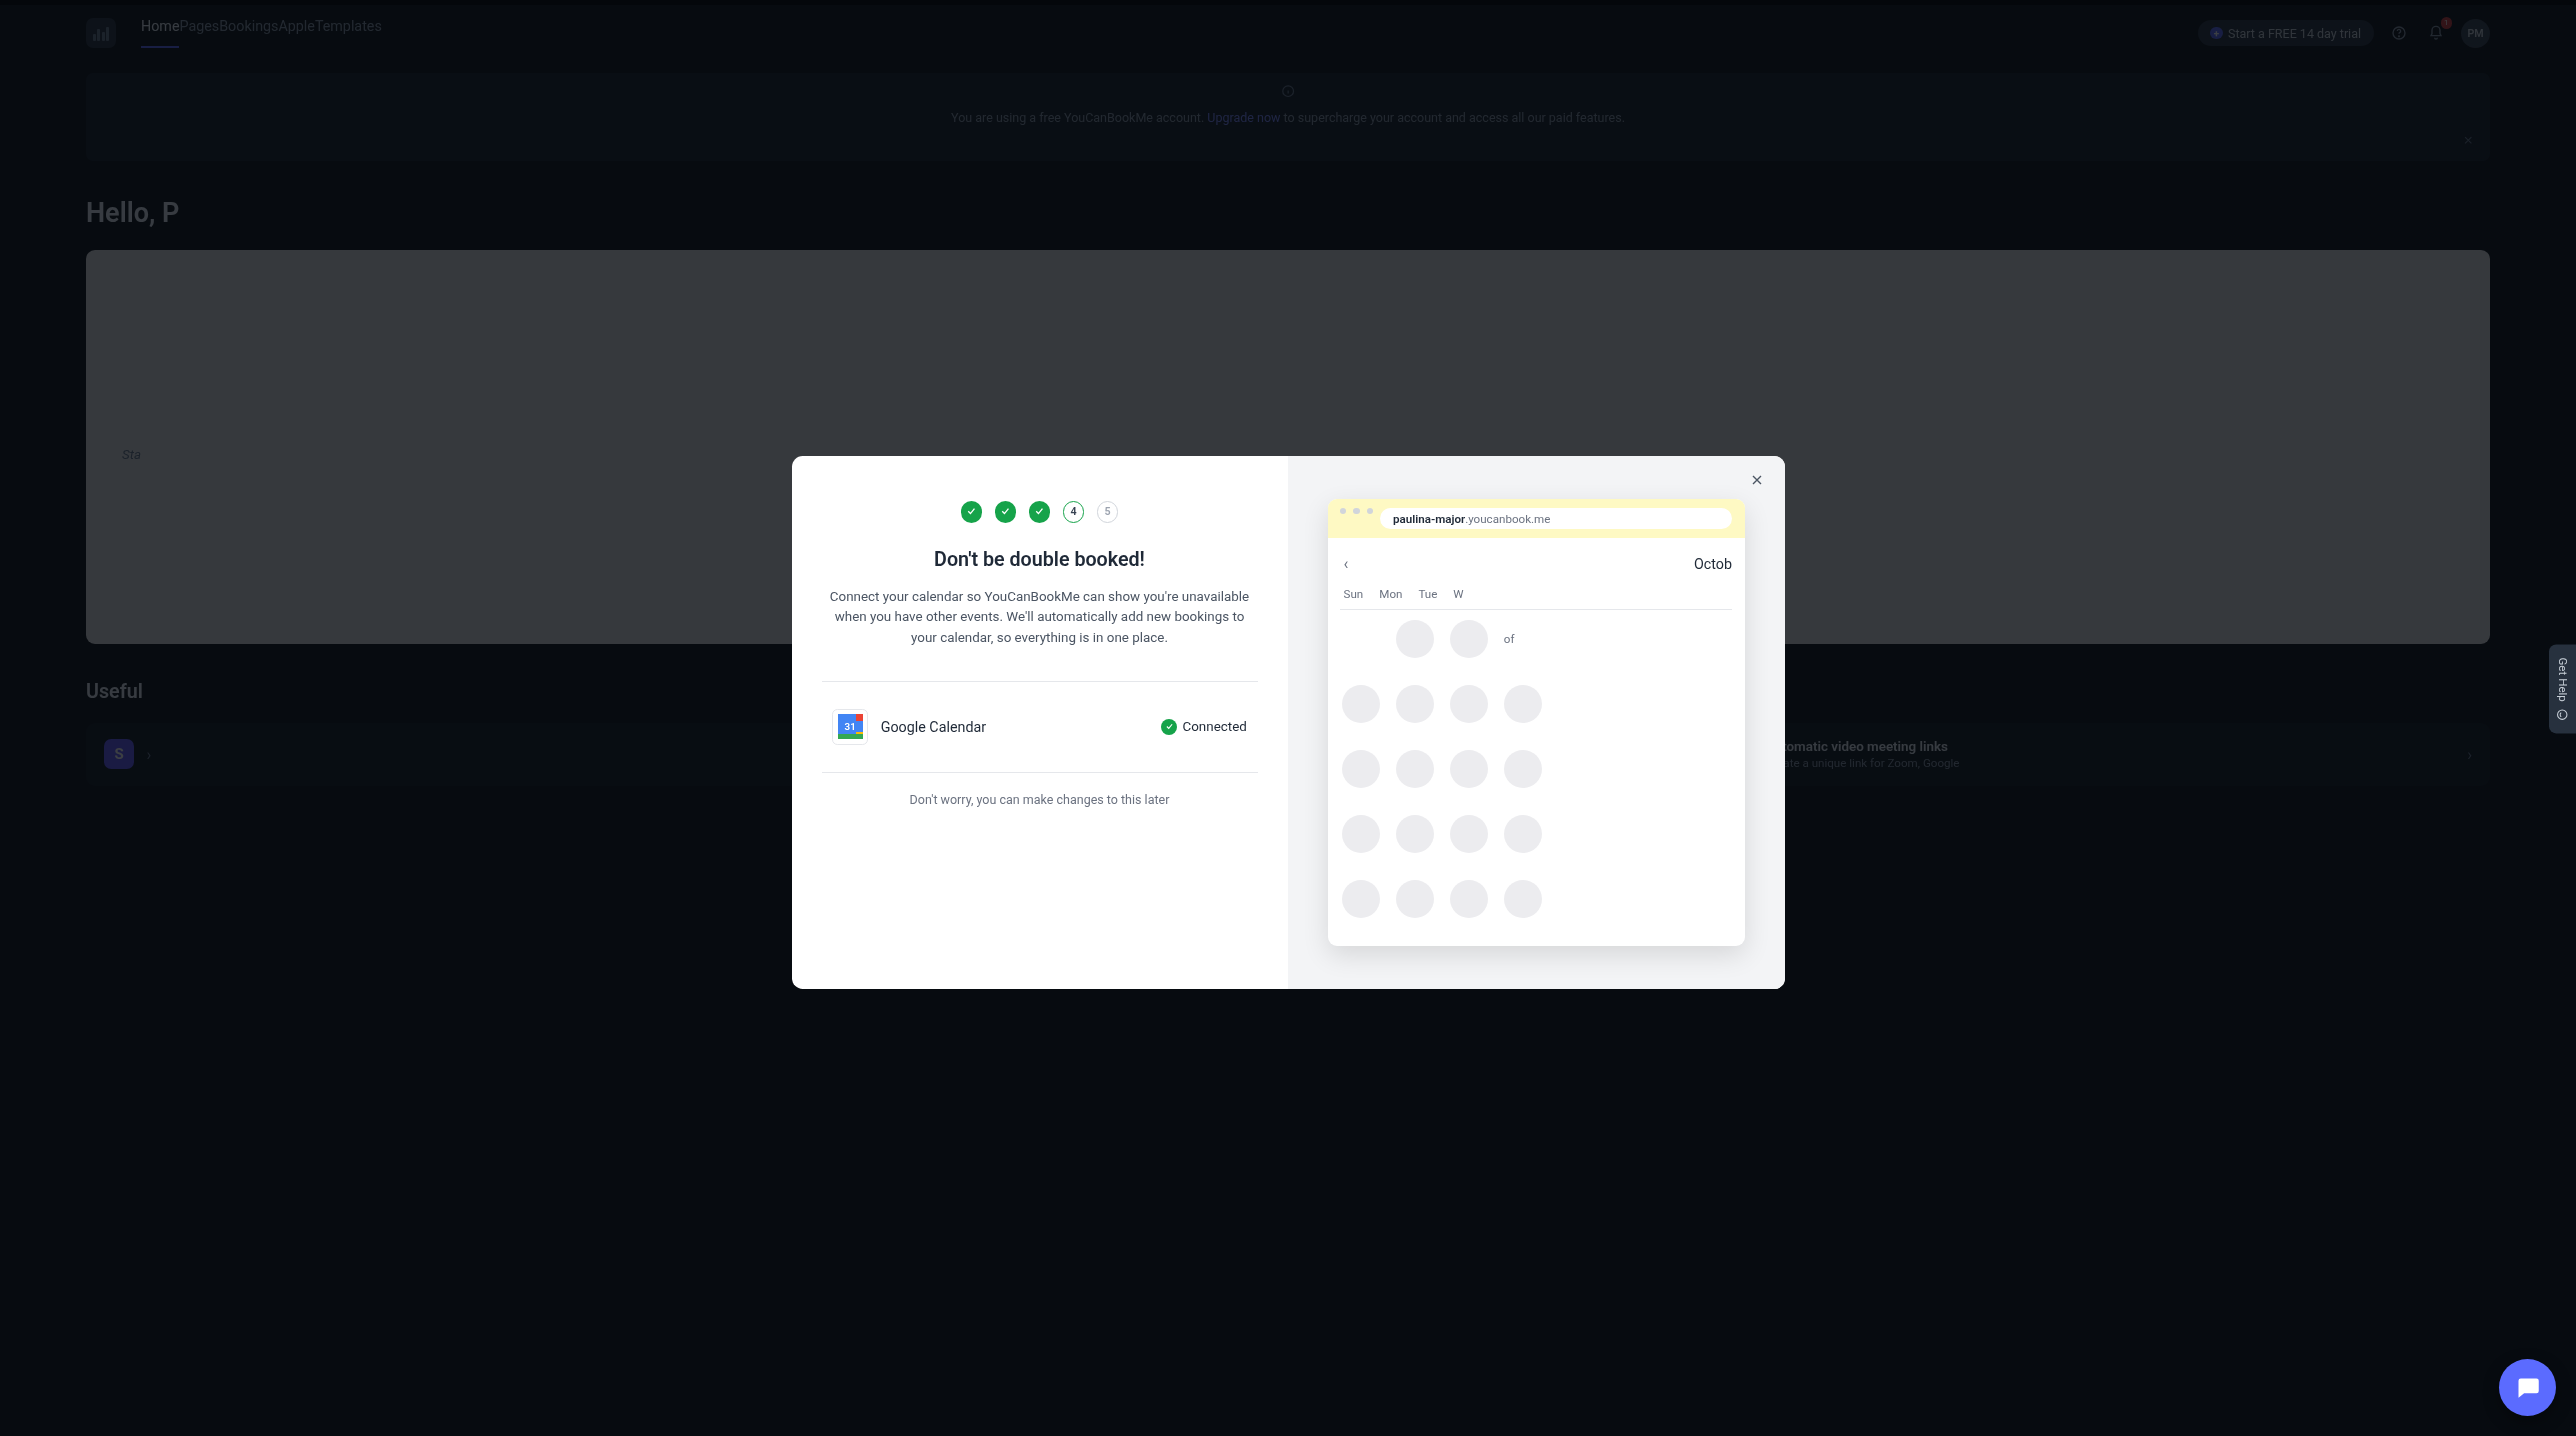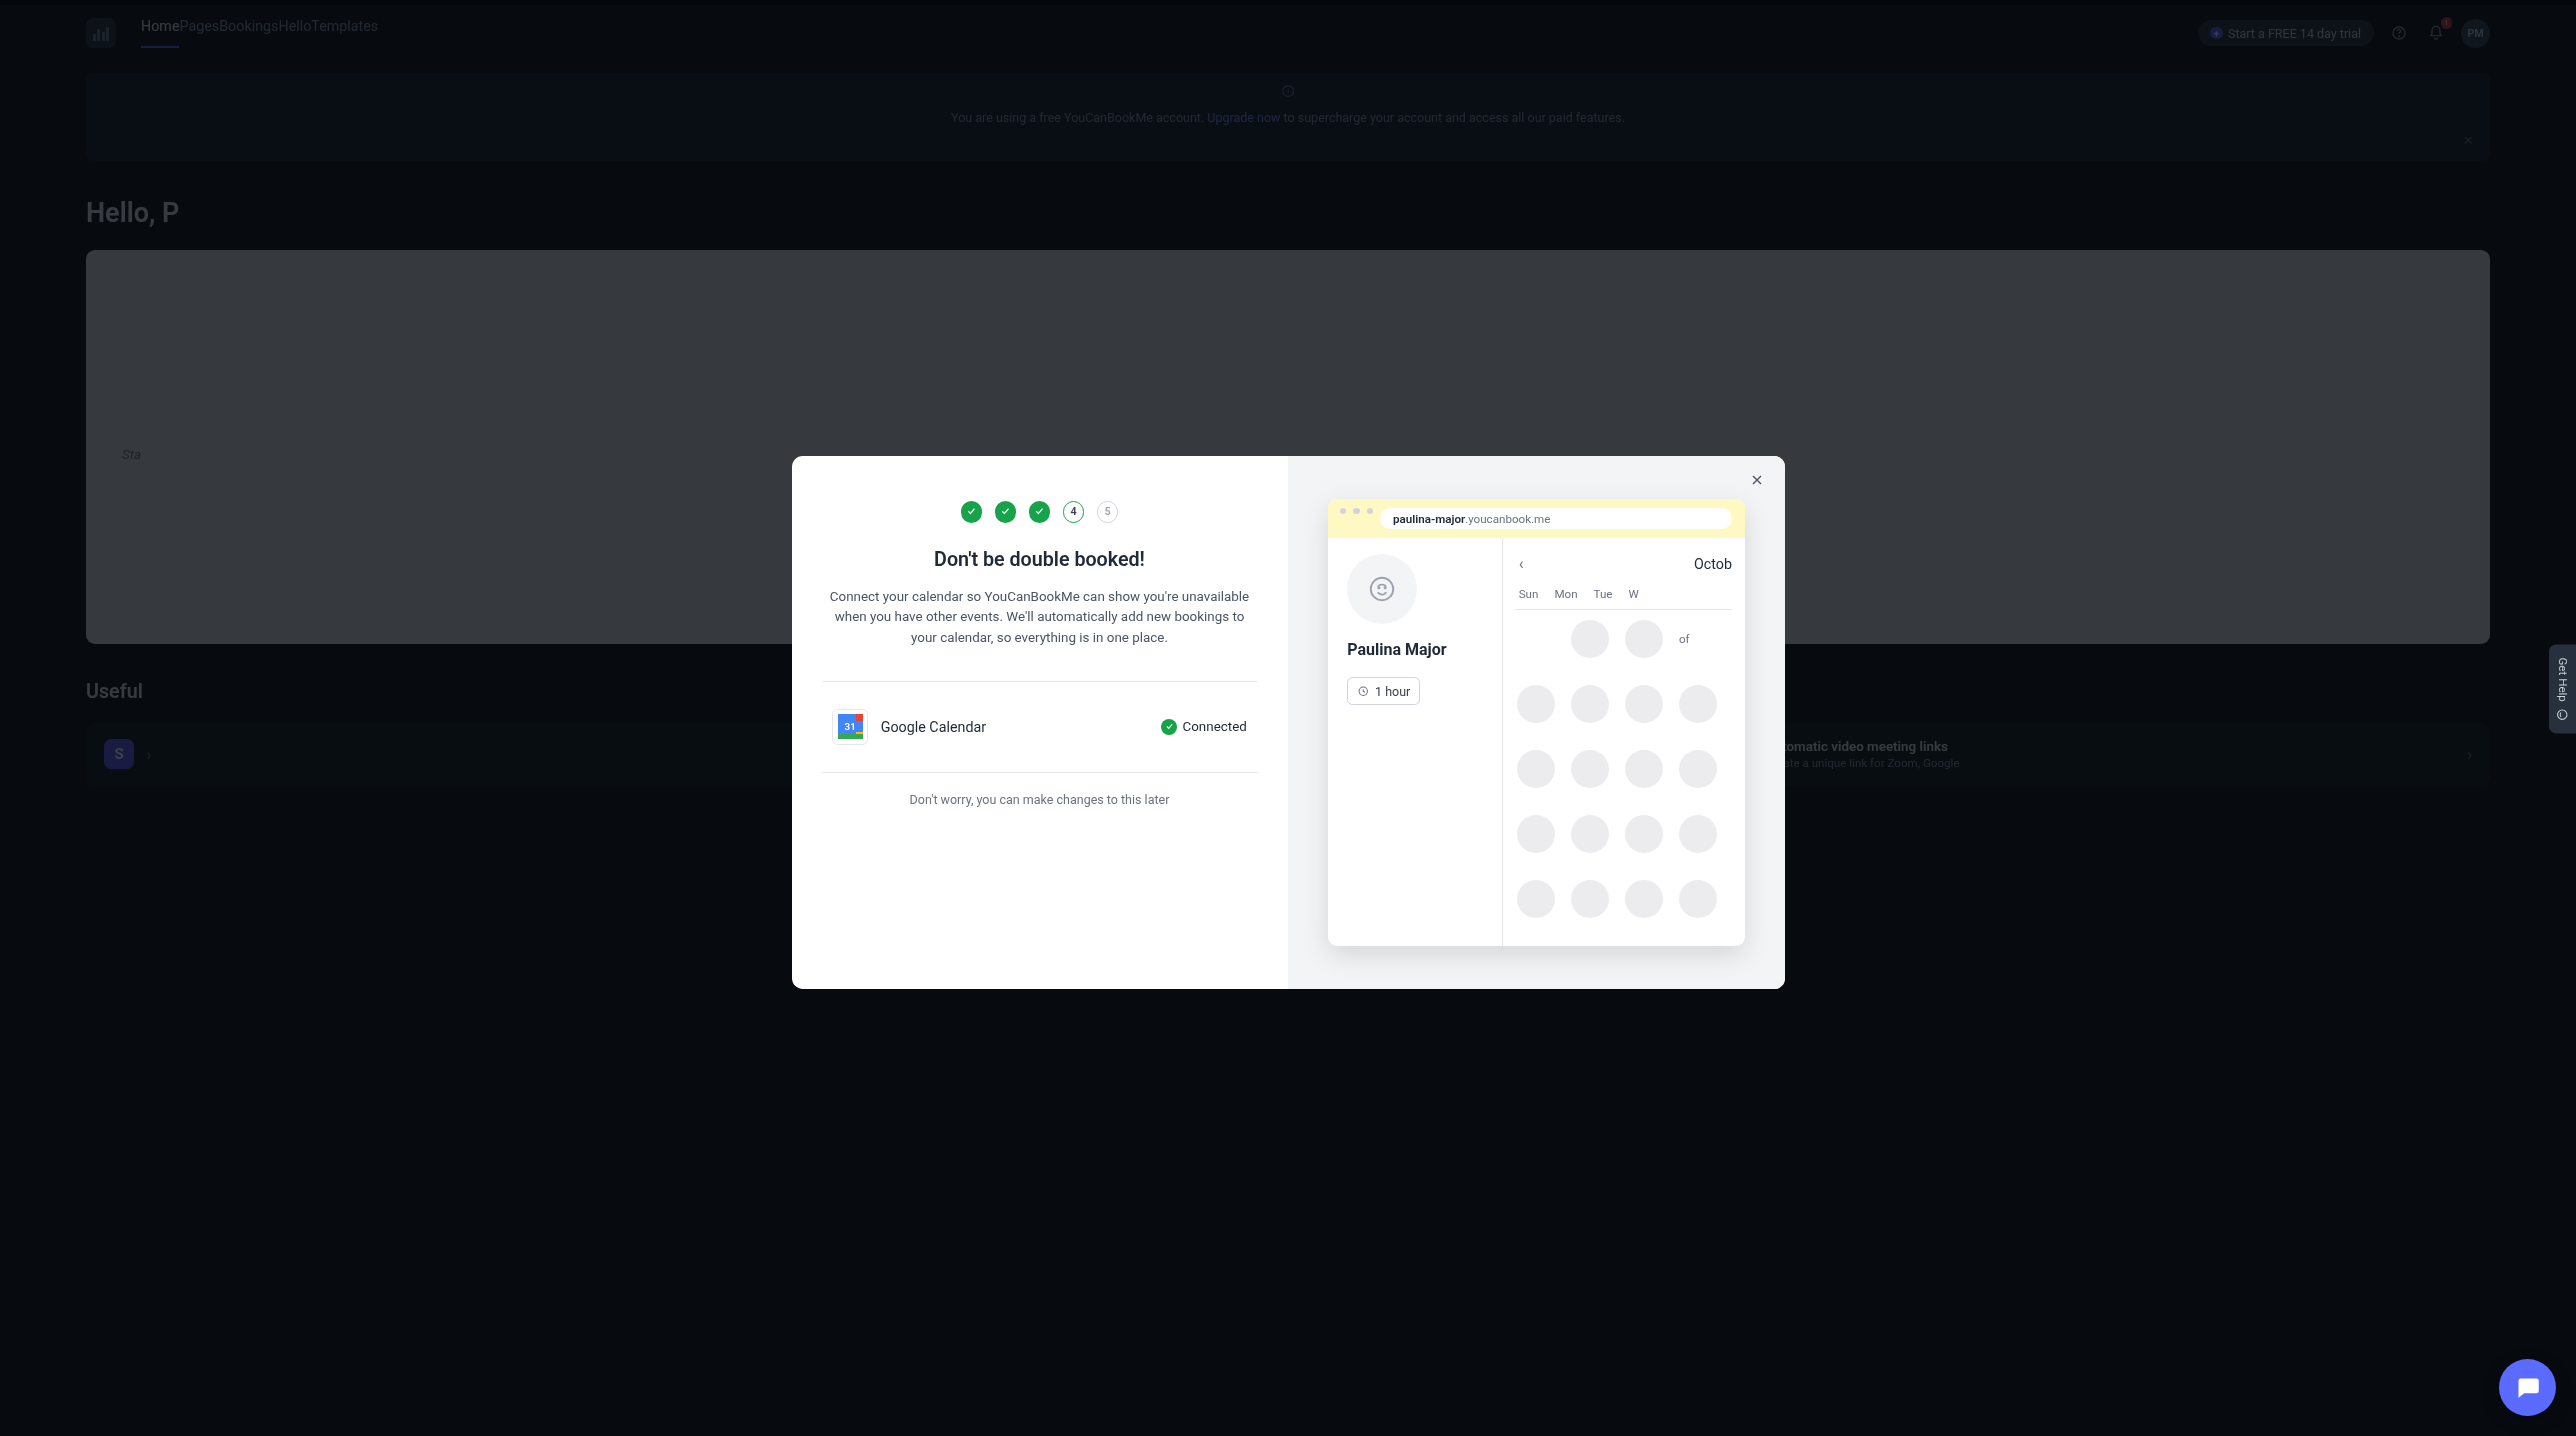--- a/index.html
+++ b/index.html
@@ -339,21 +339,21 @@
       <div class="logo-bar" style="height:7.2px"></div>
       <div class="logo-bar" style="height:12.5px"></div>
       <div class="logo-bar" style="height:9px"></div>
       <div class="logo-bar" style="height:14.3px"></div>
     </div>
   </div>
   <div class="nav">
     <div class="nav-item active">Home</div>
     <div class="nav-item">Pages</div>
     <div class="nav-item">Bookings</div>
-    <div class="nav-item">Hello</div>
+    <div class="nav-item">Apple</div>
     <div class="nav-item">Templates</div>
   </div>
   <div class="header-right">
     <div class="trial-btn">
       <span class="plus">+</span>
       <span>Start a FREE 14 day trial</span>
     </div>
     <div class="icon-btn">
       <svg viewBox="0 0 24 24" width="16" height="16" fill="none" stroke="currentColor" stroke-width="2">
           <circle cx="12" cy="12" r="9"></circle>
@@ -493,38 +493,20 @@
         <div class="prev-urlbar">
           <span class="dot"></span>
           <span class="dot"></span>
           <span class="dot"></span>
           <div class="url-pill">
             <b>paulina-major</b>
               <span>.youcanbook.me</span>
           </div>
         </div>
         <div class="prev-body">
-          <div class="prev-left">
-            <div class="prev-avatar">
-              <svg viewBox="0 0 24 24" fill="none" stroke="currentColor" stroke-width="1.5">
-                  <circle cx="12" cy="12" r="9"></circle>
-                  <path d="M9 10c.5-1 1.5-1.5 3-1.5s2.5.5 3 1.5M9 15c.7 1 1.8 1.5 3 1.5s2.3-.5 3-1.5" stroke-linecap="round"></path>
-                  <circle cx="9.5" cy="11" r="0.5" fill="currentColor"></circle>
-                  <circle cx="14.5" cy="11" r="0.5" fill="currentColor"></circle>
-                </svg>
-            </div>
-            <div class="prev-name">Paulina Major</div>
-            <div class="dur-pill">
-              <svg viewBox="0 0 24 24" fill="none" stroke="currentColor" stroke-width="2">
-                  <circle cx="12" cy="12" r="8"></circle>
-                  <path d="M12 8v4l3 2"></path>
-                </svg>
-              <span>1 hour</span>
-            </div>
-          </div>
           <div class="prev-right">
             <div class="prev-month-row">
               <span class="chev">‹</span>
               <span style="flex:1"></span>
               <span class="month">Octob</span>
             </div>
             <div class="dow-row">
               <span>Sun</span>
               <span>Mon</span>
               <span>Tue</span>

